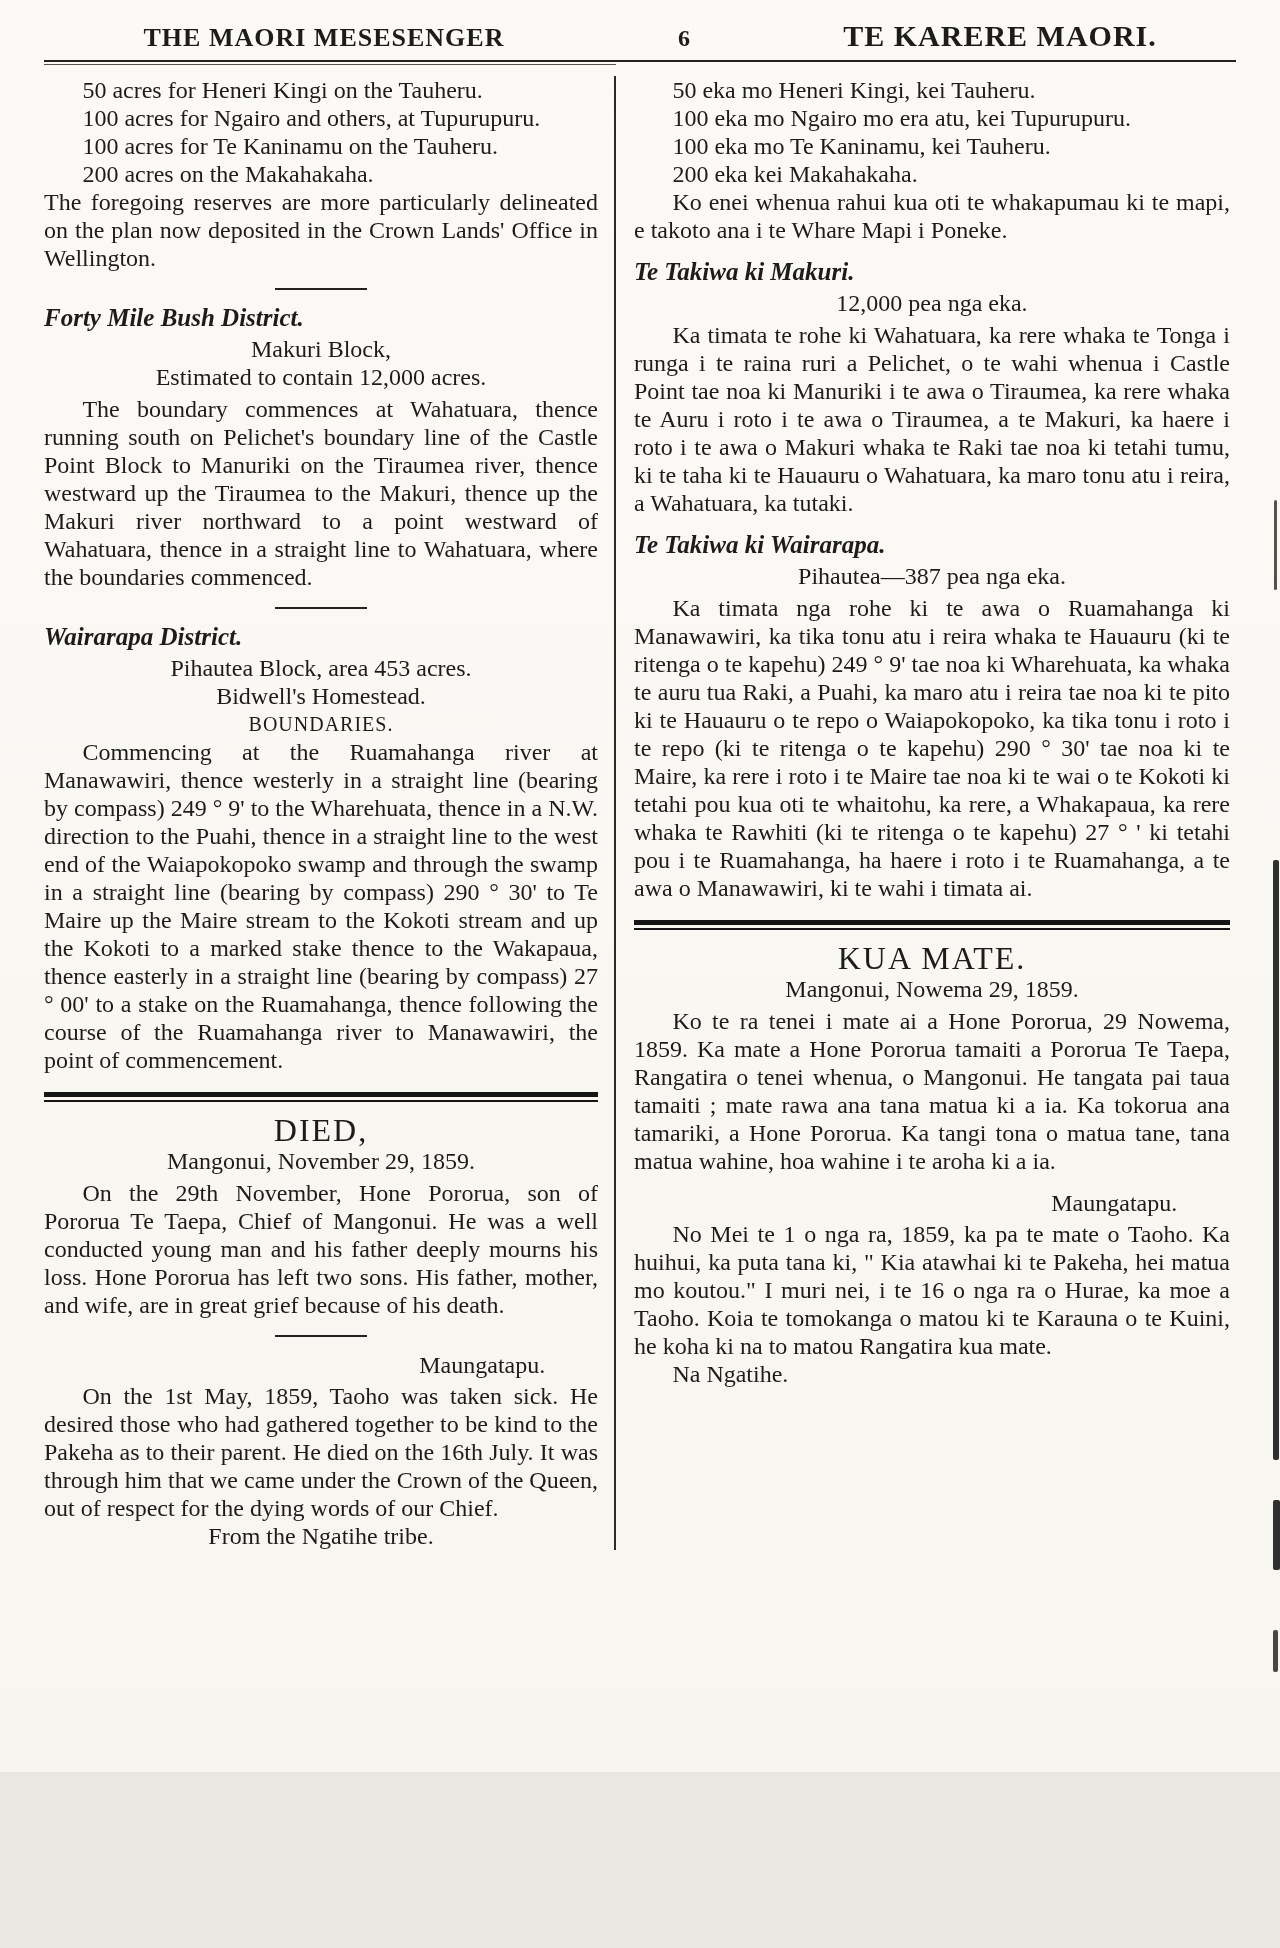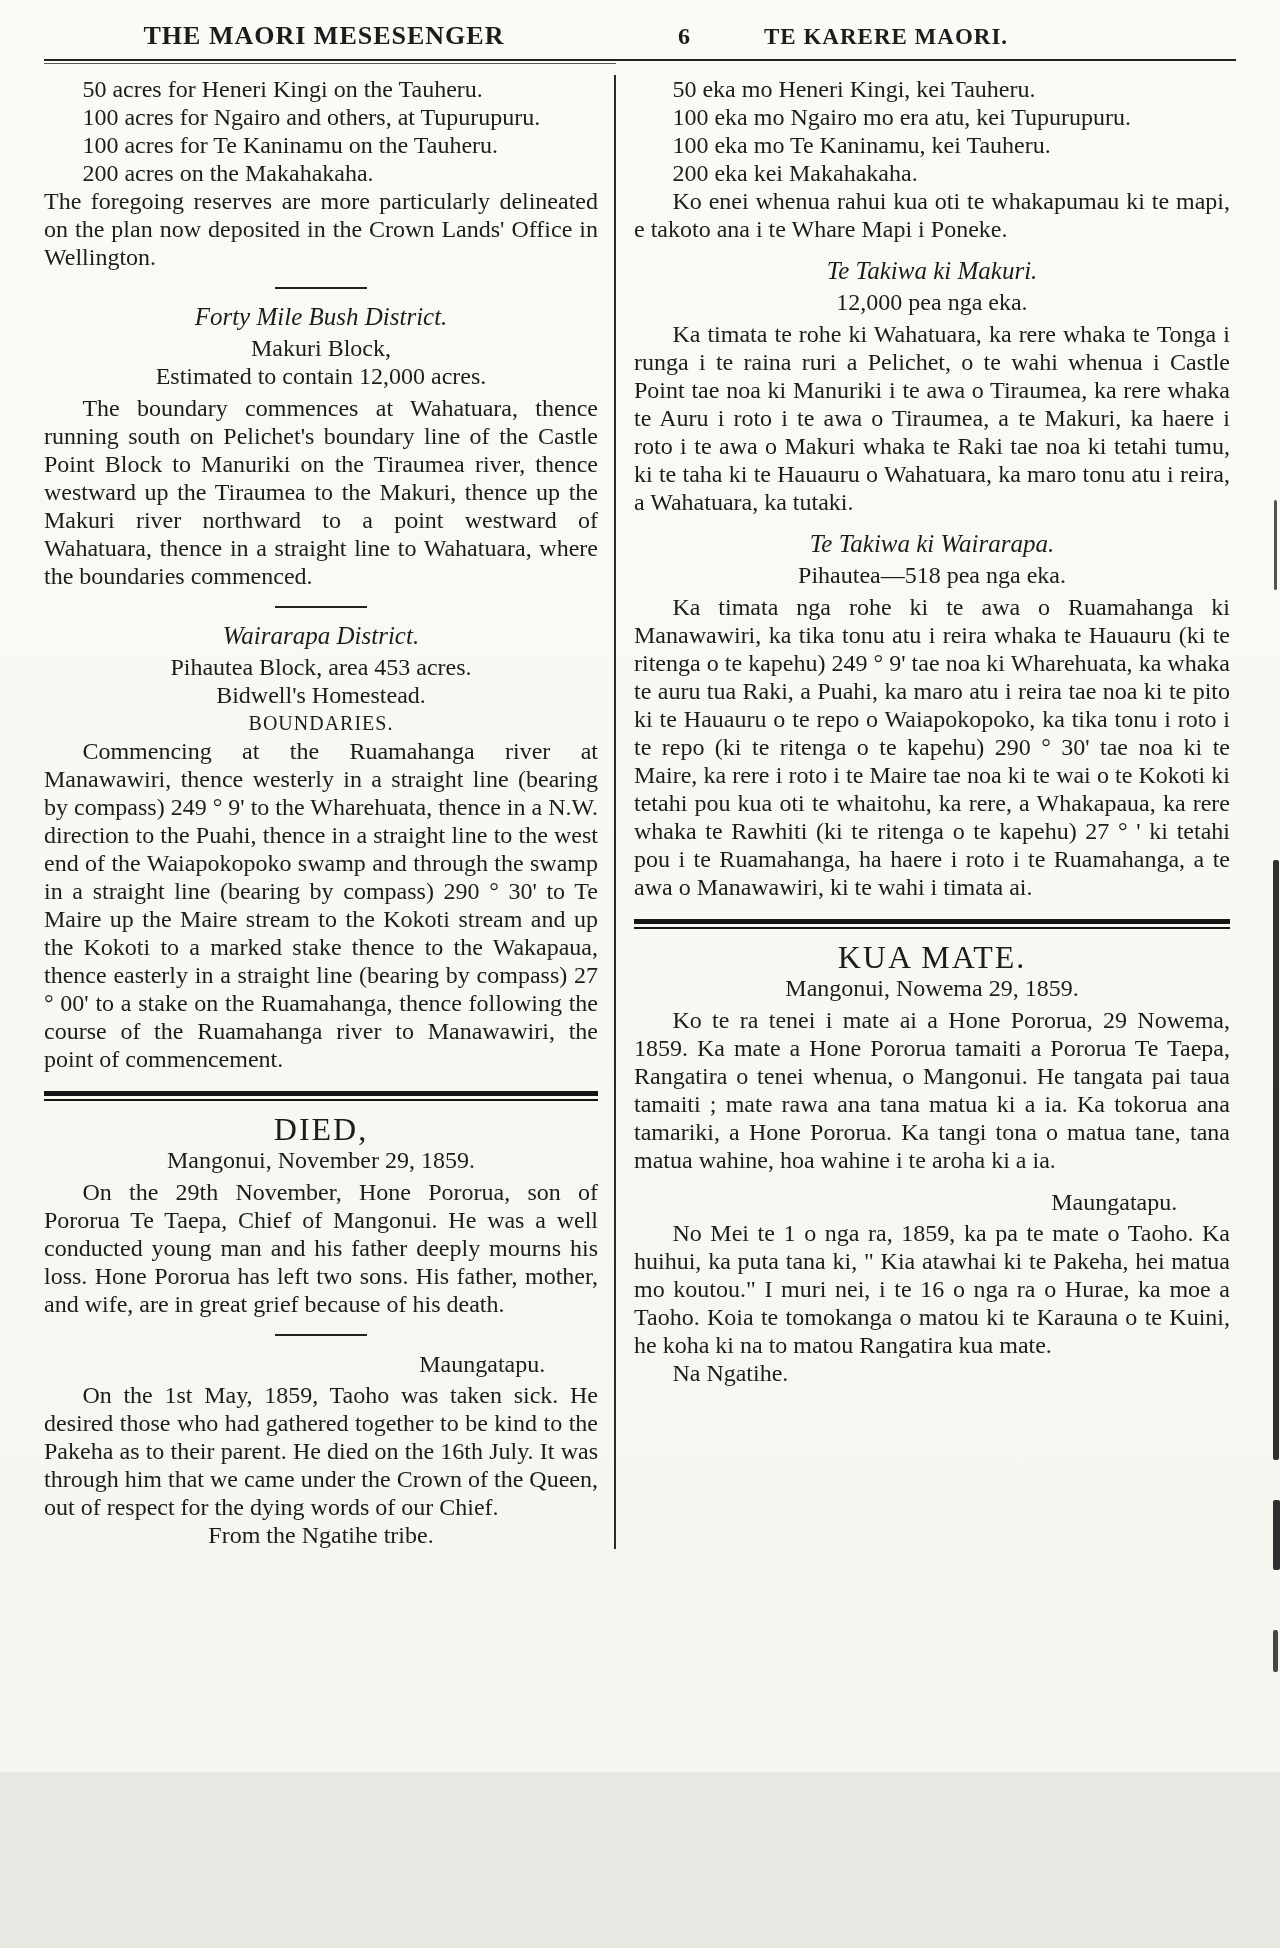--- a/index.html
+++ b/index.html
@@ -14,36 +14,36 @@
     font-family:"Liberation Serif","DejaVu Serif",serif;
     font-size:24px;
     line-height:28px;
     padding:12px 44px 16px 44px;
     overflow:hidden;
   }
   
   .masthead { display:flex; align-items:baseline; padding:10px 0 8px 0; }
   .masthead .mh-left  { width:560px; text-align:center; font-weight:bold; font-size:26px; letter-spacing:1px; }
   .masthead .mh-num   { width:160px; text-align:center; font-weight:bold; font-size:24px; }
-  .masthead .mh-right { flex:1; text-align:left; font-weight:bold; font-size:23px; letter-spacing:1px; }
+  .masthead .mh-right { flex:1; text-align:center; font-weight:bold; font-size:30px; letter-spacing:1px; }
   .head-rule { position:relative; height:8px; margin-bottom:8px; }
   .head-rule::before { content:""; position:absolute; left:0; right:0; top:0; border-top:2px solid #222; }
   .head-rule::after  { content:""; position:absolute; left:0; width:48%; top:4px; border-top:1px solid #555; }
   
   .cols { display:flex; align-items:stretch; }
   .col { box-sizing:border-box; }
   .col-l { width:570px; padding-right:16px; }
   .vdiv { width:2px; background:#2b2b2b; }
   .col-r { flex:1; padding-left:18px; padding-right:6px; }
   
   .blk { margin:0; }
   .hanging      { padding-left:4.2em; text-indent:-2.6em; text-align:justify; }
   .body-indent  { text-indent:1.6em; text-align:justify; }
   .body-noindent{ text-align:justify; }
-  .heading-italic { font-style:italic; text-align:center; margin:14px 0 3px 0; font-size:25px; }
+  .heading-italic { font-style:italic; text-align:left; margin:14px 0 3px 0; font-size:25px;font-weight:bold; }
   .center       { text-align:center; }
   .heading-caps { text-align:center; letter-spacing:2px; margin:14px 0 3px 0; font-size:32px; }
   .smallcaps    { text-align:center; font-size:20px; letter-spacing:1px; }
   .heading-right{ text-align:right; padding-right:2.2em; margin:14px 0 3px 0; }
   .rule-short   { width:92px; border-top:2px solid #222; margin:16px auto 14px auto; height:0; }
   .rule-thick   { border-top:5px solid #151515; border-bottom:2px solid #151515; height:3px; margin:18px 0 12px 0; }
   .center + .body-indent { margin-top:4px; }
   
   .artifact { position:absolute; background:#1a1a1a; border-radius:2px; }
   .art-a { right:3px; top:500px;  width:3px; height:90px;  opacity:.75; }
@@ -96,21 +96,21 @@
     <div class="col col-r">
         <div class="blk hanging">50 eka mo Heneri Kingi, kei Tauheru.</div>
         <div class="blk hanging">100 eka mo Ngairo mo era atu, kei Tupurupuru.</div>
         <div class="blk hanging">100 eka mo Te Kaninamu, kei Tauheru.</div>
         <div class="blk hanging">200 eka kei Makahakaha.</div>
         <div class="blk body-indent">Ko enei whenua rahui kua oti te whakapumau ki te mapi, e takoto ana i te Whare Mapi i Poneke.</div>
         <div class="blk heading-italic">Te Takiwa ki Makuri.</div>
         <div class="blk center">12,000 pea nga eka.</div>
         <div class="blk body-indent">Ka timata te rohe ki Wahatuara, ka rere whaka te Tonga i runga i te raina ruri a Pelichet, o te wahi whenua i Castle Point tae noa ki Manuriki i te awa o Tiraumea, ka rere whaka te Auru i roto i te awa o Tiraumea, a te Makuri, ka haere i roto i te awa o Makuri whaka te Raki tae noa ki tetahi tumu, ki te taha ki te Hauauru o Wahatuara, ka maro tonu atu i reira, a Wahatuara, ka tutaki.</div>
         <div class="blk heading-italic">Te Takiwa ki Wairarapa.</div>
-        <div class="blk center">Pihautea—518 pea nga eka.</div>
+        <div class="blk center">Pihautea—387 pea nga eka.</div>
         <div class="blk body-indent">Ka timata nga rohe ki te awa o Ruamahanga ki Manawawiri, ka tika tonu atu i reira whaka te Hauauru (ki te ritenga o te kapehu) 249 ° 9' tae noa ki Wharehuata, ka whaka te auru tua Raki, a Puahi, ka maro atu i reira tae noa ki te pito ki te Hauauru o te repo o Waiapokopoko, ka tika tonu i roto i te repo (ki te ritenga o te kapehu) 290 ° 30' tae noa ki te Maire, ka rere i roto i te Maire tae noa ki te wai o te Kokoti ki tetahi pou kua oti te whaitohu, ka rere, a Whakapaua, ka rere whaka te Rawhiti (ki te ritenga o te kapehu) 27 ° ' ki tetahi pou i te Ruamahanga, ha haere i roto i te Ruamahanga, a te awa o Manawawiri, ki te wahi i timata ai.</div>
         <div class="blk rule-thick"></div>
         <div class="blk heading-caps">KUA MATE.</div>
         <div class="blk center">Mangonui, Nowema 29, 1859.</div>
         <div class="blk body-indent">Ko te ra tenei i mate ai a Hone Pororua, 29 Nowema, 1859. Ka mate a Hone Pororua tamaiti a Pororua Te Taepa, Rangatira o tenei whenua, o Mangonui. He tangata pai taua tamaiti ; mate rawa ana tana matua ki a ia. Ka tokorua ana tamariki, a Hone Pororua. Ka tangi tona o matua tane, tana matua wahine, hoa wahine i te aroha ki a ia.</div>
         <div class="blk heading-right">Maungatapu.</div>
         <div class="blk body-indent">No Mei te 1 o nga ra, 1859, ka pa te mate o Taoho. Ka huihui, ka puta tana ki, " Kia atawhai ki te Pakeha, hei matua mo koutou." I muri nei, i te 16 o nga ra o Hurae, ka moe a Taoho. Koia te tomokanga o matou ki te Karauna o te Kuini, he koha ki na to matou Rangatira kua mate.</div>
         <div class="blk body-indent">Na Ngatihe.</div>
       </div>
   </div>

